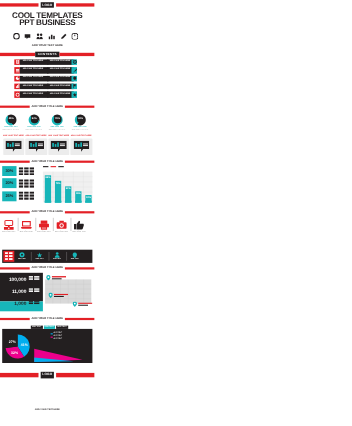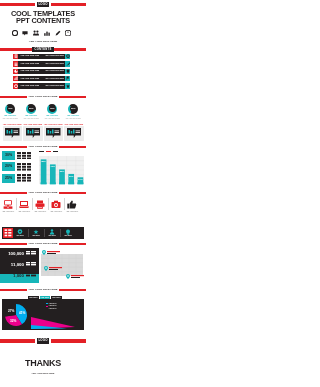--- a/index.html
+++ b/index.html
@@ -47,21 +47,21 @@
 
 <div class="page">
 
   <div class="logoband" style="top:0.4px">
     <div class="rule"></div>
     <div class="box">LOGO</div>
     <div class="rule"></div>
   </div>
 
   <div class="h1" style="top:10.2px">COOL TEMPLATES</div>
-  <div class="h1" style="top:17.2px">PPT CONTENTS</div>
+  <div class="h1" style="top:17.2px">PPT BUSINESS</div>
 
   <div class="a" id="hdr-icons" style="left:0;top:29px;width:86px;height:7px">
       <div class="a" style="left: 11.5px; top: 0.6px; width: 6px; height: 6px;">
         <svg width="6" height="6" viewBox="0 0 6 6">
           <circle cx="3" cy="3" r="2.6" fill="none" stroke="#231f20" stroke-width="1.1"></circle>
         </svg>
       </div>
       <div class="a" style="left: 22px; top: 0.6px; width: 6px; height: 6px;">
         <svg width="6" height="6" viewBox="0 0 6 6">
           <path d="M0.4 1.2h5.2v3.1H3.4L2.2 5.6V4.3H0.4z" fill="#231f20"></path>
@@ -666,16 +666,15 @@
           <path d="M0 16 L0 12 L36 15.4 L0 16Z" fill="#00aeef"></path>
         </svg>
       </div>
     </div>
 
   <div class="logoband" style="top:337px">
     <div class="rule"></div>
     <div class="box">LOGO</div>
     <div class="rule"></div>
   </div>
-  <div class="h1" style="top:358px;font-size:9px;line-height:10px">THANKS</div>
   <div class="sub" style="top:372px;font-size:2px">ADD YOUR TEXT HERE</div>
 
 </div>
 
 </body></html>

